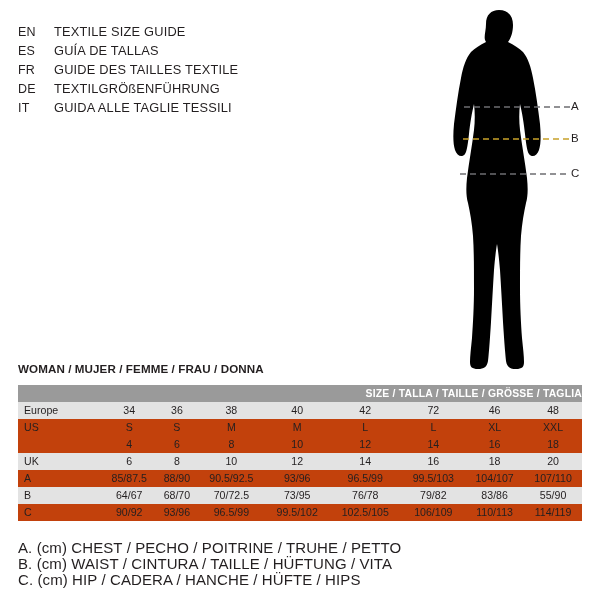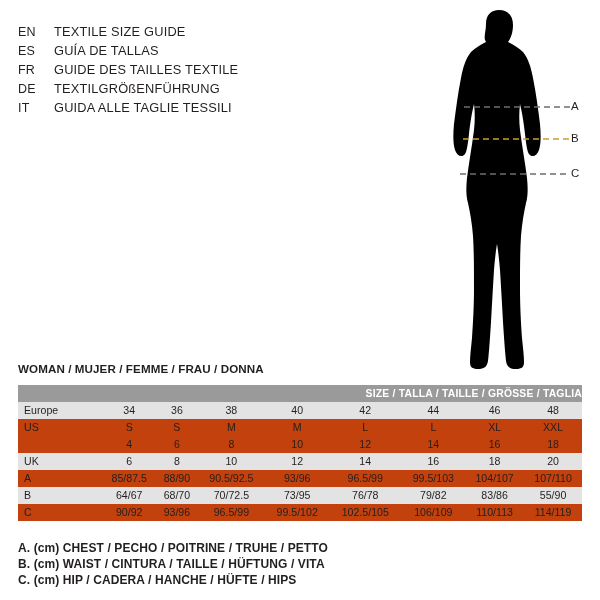--- a/index.html
+++ b/index.html
@@ -113,22 +113,22 @@
   tr.plain td { background: #c2410c; }
 
   
   .legend {
     position: absolute;
     left: 18px;
     top: 540px;
     width: 560px;
   }
   .legend-line {
-    font-size: 12px;
-    font-weight: bold;
+    font-size: 15px;
+    font-weight: normal;
     letter-spacing: 0.1px;
     color: #231f20;
     height: 16px;
     line-height: 16px;
   }
 </style>
 </head>
 <body>
 
 <div class="page">
@@ -225,21 +225,21 @@
           <td colspan="9">SIZE / TALLA / TAILLE / GRÖSSE / TAGLIA</td>
         </tr>
 
         <tr class="shaded">
           <td class="rowlabel">Europe</td>
           <td>34</td>
           <td>36</td>
           <td>38</td>
           <td>40</td>
           <td>42</td>
-          <td>44</td>
+          <td>72</td>
           <td>46</td>
           <td>48</td>
         </tr>
 
         <tr class="plain">
           <td class="rowlabel">US</td>
           <td>S</td>
           <td>S</td>
           <td>M</td>
           <td>M</td>

